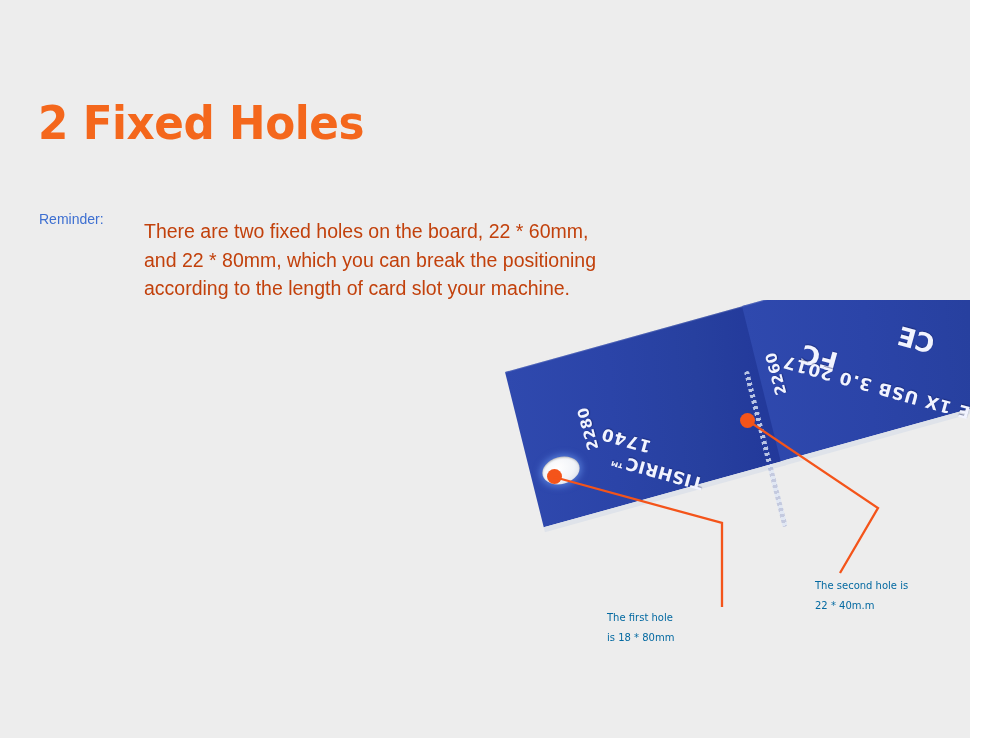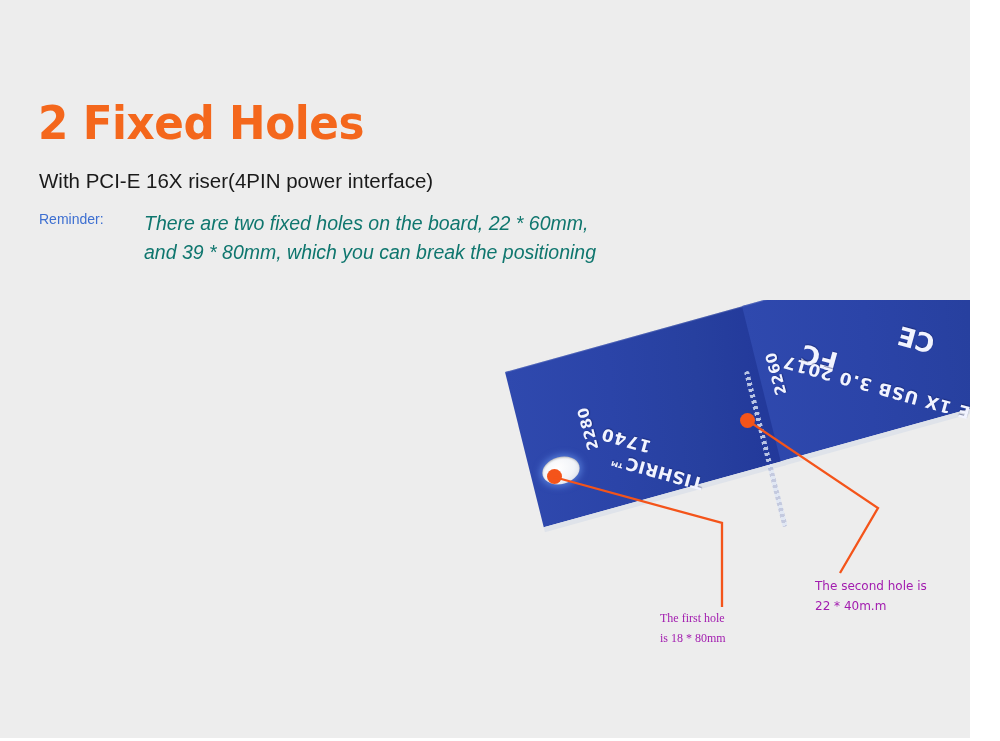--- a/index.html
+++ b/index.html
@@ -63,26 +63,25 @@
     top: 0;
     font-size: 14px;
     line-height: 28px;
     color: #3d6fd1;
     white-space: nowrap;
     text-align: center;
   }
   #reminder-lines {
     position: absolute;
     left: 105px;
-    top: 4px;
+    top: 12px;
     font-size: 19.5px;
     line-height: 28.5px;
-    color: #0f766e;
-    white-space: nowrap;
-    font-style: italic;
+    color: #c2410c;
+    white-space: nowrap;
   }
   #reminder-lines .rl {
     display: block;
   }
 
   
   #photo-stage {
     position: absolute;
     left: 0;
     top: 300px;
@@ -229,43 +228,43 @@
     position: absolute;
     left: 0;
     top: 0;
     width: 1000px;
     height: 741px;
     pointer-events: none;
   }
   .callout-text {
     position: absolute;
     font-family: "DejaVu Sans", sans-serif;
-    font-size: 12px;
+    font-size: 10px;
     line-height: 20px;
-    color: #a21caf;
-    white-space: nowrap;
-  }
-  #callout-1-text { left: 660px; top: 608px; font-family: Liberation Serif, serif; }
+    color: #0369a1;
+    white-space: nowrap;
+  }
+  #callout-1-text { left: 607px; top: 608px; }
   #callout-2-text { left: 815px; top: 576px; }
   .callout-text .cl { display: block; }
 </style>
 </head>
 <body>
 
 <div id="page">
 
   <div id="headline">2 Fixed Holes</div>
 
-  <div id="subtitle">With PCI-E 16X riser(4PIN power interface)</div>
 
   <div id="reminder-block">
     <span id="reminder-label">Reminder:</span>
     <div id="reminder-lines">
       <span class="rl">There are two fixed holes on the board,  22 * 60mm,</span>
-      <span class="rl">and 39 * 80mm, which you can break the positioning</span>
+      <span class="rl">and 22 * 80mm, which you can break the positioning</span>
+      <span class="rl">according to the length of card slot your machine.</span>
     </div>
   </div>
 
   <div id="photo-stage">
     <div class="pcb" id="pcb-left"></div>
     <div class="pcb" id="pcb-right"></div>
     <div id="break-line"></div>
     <div class="hole" id="hole-1"></div>
 
   </div>

